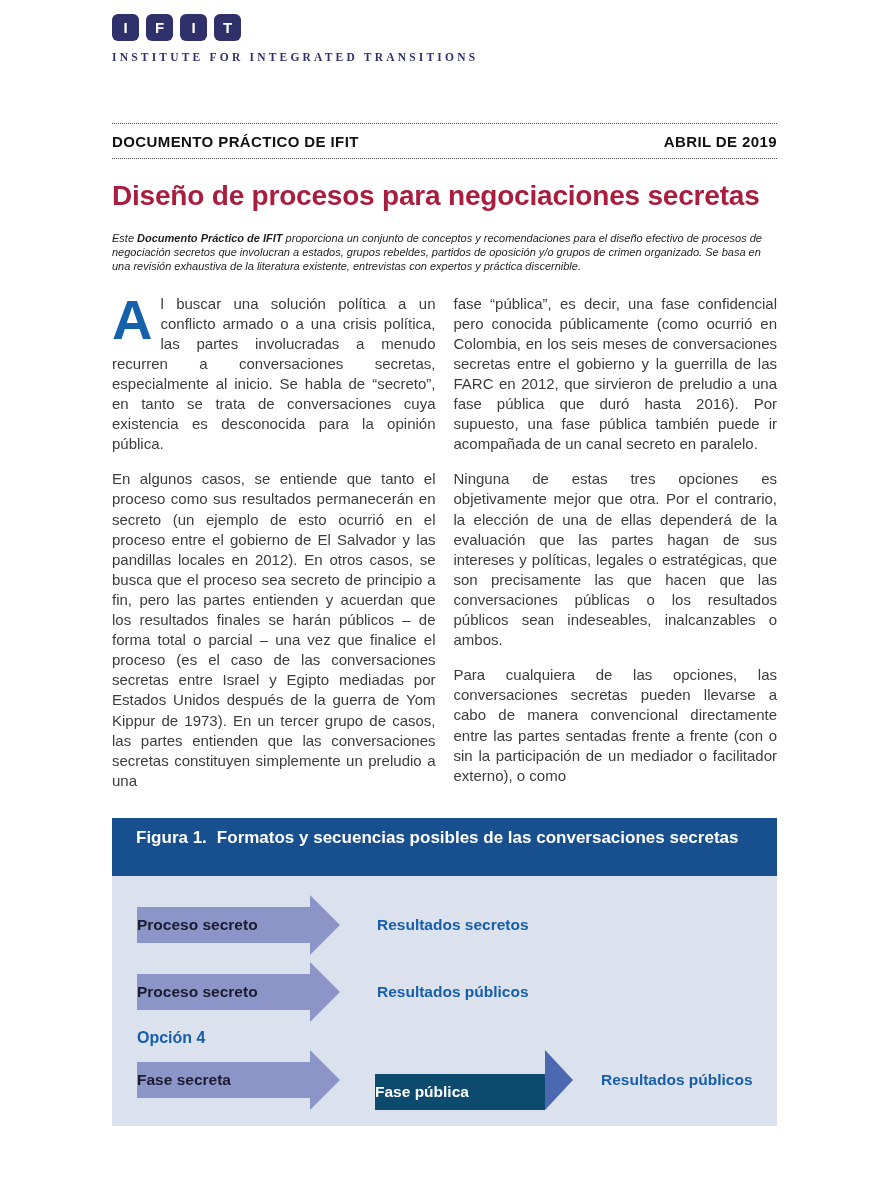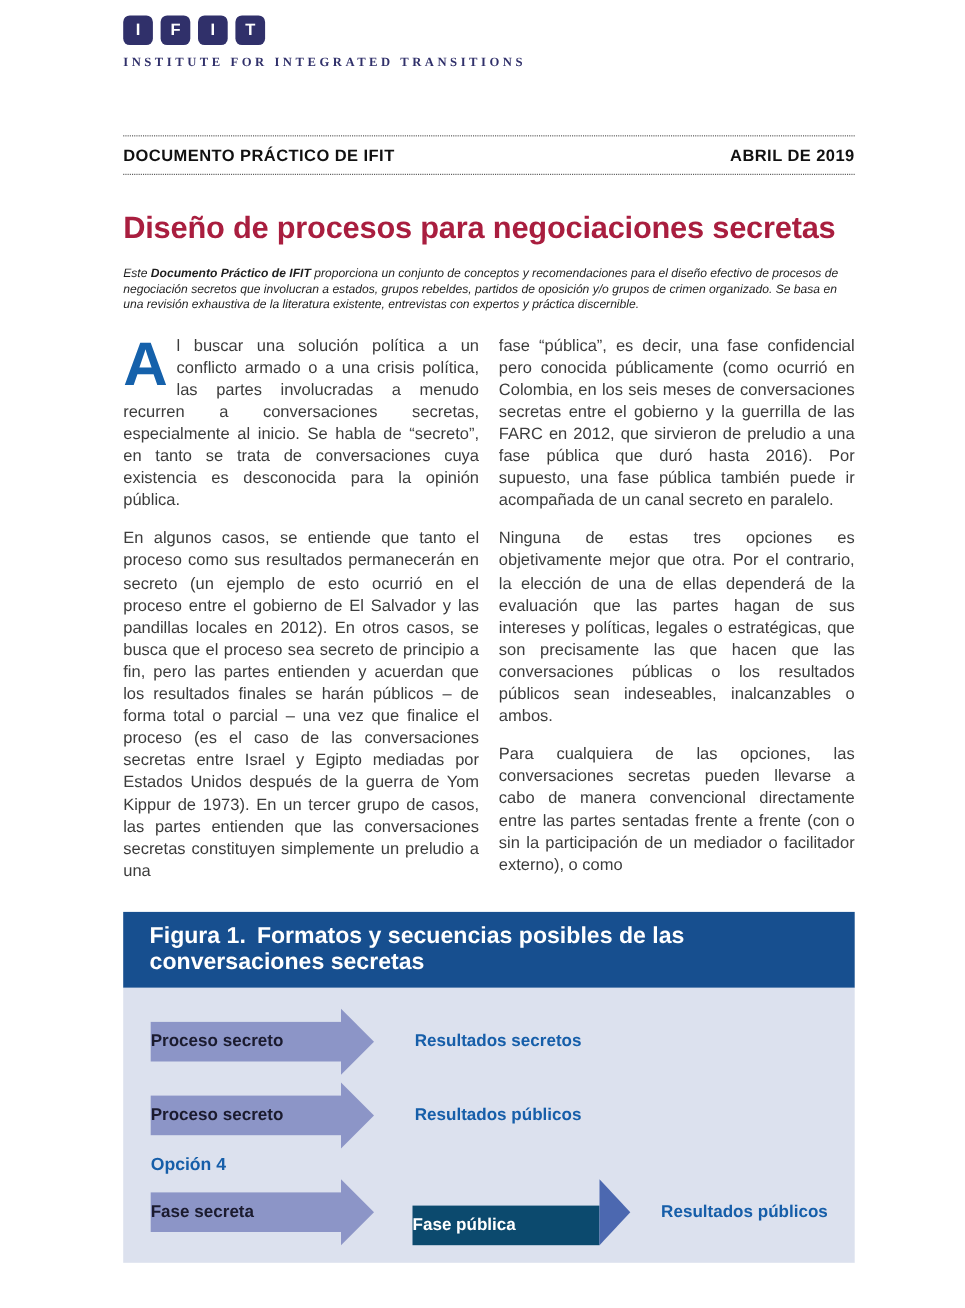--- a/index.html
+++ b/index.html
@@ -26,21 +26,21 @@
   
   .doc-header {
     margin-top: 60px;
     border-top: 1.5px dotted #4a4a4a; border-bottom: 1.5px dotted #4a4a4a;
     padding: 9px 0 8px; display: flex; justify-content: space-between;
     font-weight: bold; font-size: 15px; letter-spacing: 0.4px; color: #111;
   }
 
   
   .title {
-    margin-top: 32px; font-size: 28px; font-weight: bold;
+    margin-top: 21px; font-size: 28px; font-weight: bold;
     color: #A91E3F; letter-spacing: -0.2px;
   }
   .intro {
     margin-top: 13px; font-size: 11px; line-height: 1.3;
     font-style: italic; color: #1f1f1f;
   }
   .intro b { font-style: italic; }
 
   
   .columns {
@@ -51,21 +51,21 @@
   .col p { margin: 0 0 15px 0; }
   .dropcap {
     float: left; font-size: 56px; line-height: 0.8; font-weight: bold;
     color: #1561AB; margin: 4px 8px 0 0; font-style: normal;
   }
 
   
   .figure { margin-top: 12px; }
   .figure-header {
     background: #174F8F; color: #ffffff; font-weight: bold;
-    font-size: 21px; padding: 10px 24px 11px;
+    font-size: 17px; padding: 10px 24px 28px;
   }
   .figure-label { margin-right: 10px; }
   .figure-body { background: #DCE1EE; padding: 12px 0 16px 25px; }
   .option { margin-top: 7px; }
   .option-label { color: #165EA9; font-weight: bold; font-size: 16px; margin-bottom: 3px; }
   .arrow-row { display: flex; align-items: center; height: 60px; }
   .arrow { display: flex; align-items: center; }
   .arrow-rect {
     height: 36px; display: flex; align-items: center; 
     font-weight: bold; font-size: 15.5px; color: #1b1b2f;

